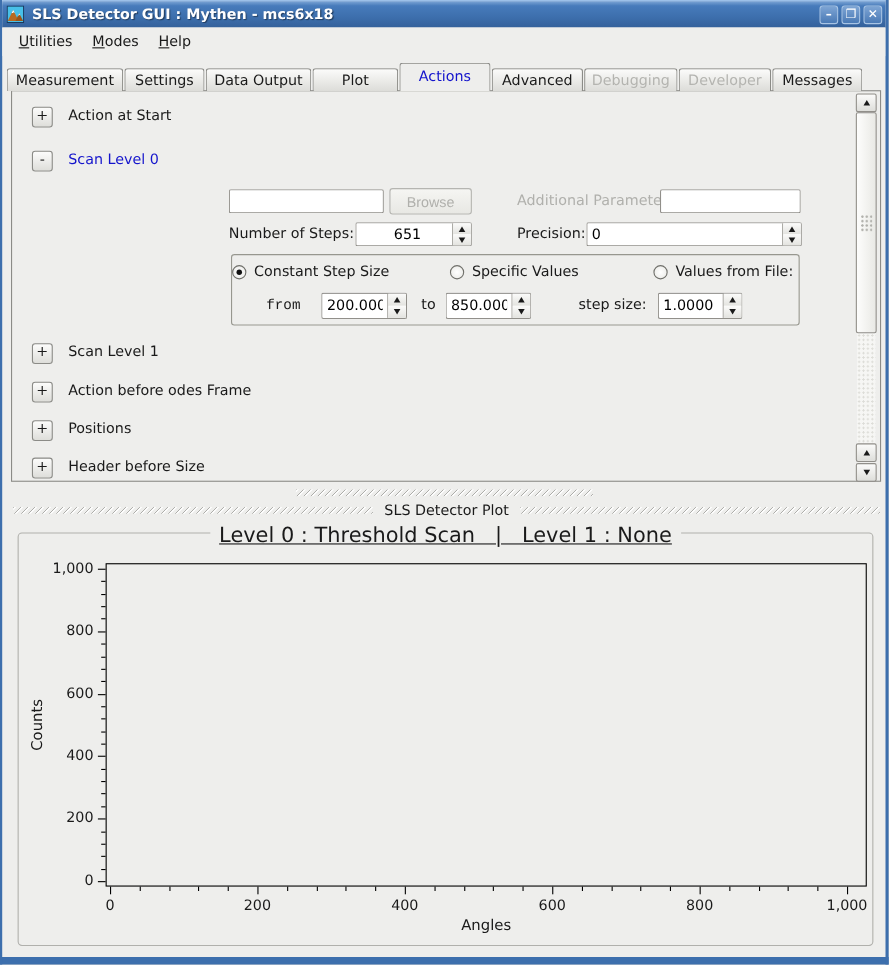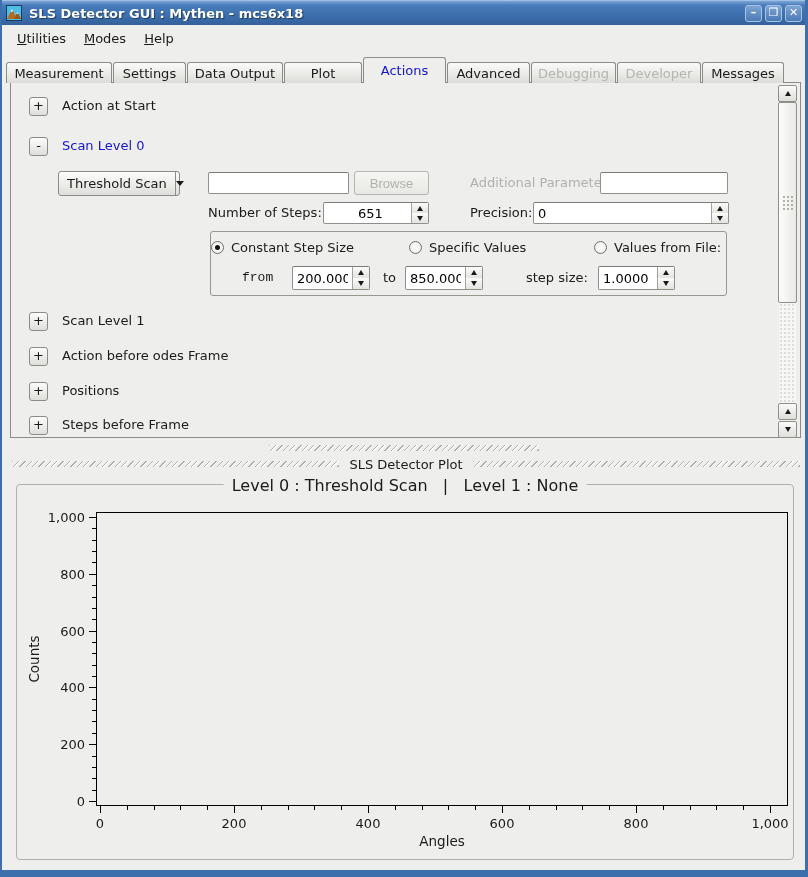--- a/index.html
+++ b/index.html
@@ -97,21 +97,21 @@
   .dock-titlebar { position:absolute; left:10px; top:456px; width:788px; height:16px;
     display:flex; align-items:center; }
   .dock-titlebar .side { flex:1; height:6px;
     background-image:repeating-linear-gradient(135deg, rgba(120,120,115,.55) 0 1px, rgba(255,255,255,.9) 1px 2px, transparent 2px 4.5px); }
   .dock-title-text { padding:0 10px; font-size:13px; white-space:nowrap; }
 
   
   .plot-groupbox { position:absolute; left:14px; top:484px; width:778px; height:376px;
     border:1px solid #b0b0ac; border-radius:4px; }
   .plot-legend { position:absolute; top:-9px; left:50%; transform:translateX(-50%);
-    background:#eeeeec; padding:0 8px; white-space:pre; font-size:16px; }
+    background:#eeeeec; padding:0 8px; white-space:pre; font-size:19px;text-decoration:underline; }
   .plot-area { position:absolute; left:79px; top:27px; width:692px; height:294px; }
   .plot-canvas { position:absolute; inset:0; border:1px solid #000; background:#eeeeec; }
   .xtick { position:absolute; top:100%; width:1px; background:#000; }
   .xtick.major { height:7px; } .xtick.minor { height:4px; }
   .xticklabel { position:absolute; top:calc(100% + 10px); transform:translateX(-50%); font-size:13px; white-space:nowrap; }
   .ytick { position:absolute; right:100%; height:1px; background:#000; }
   .ytick.major { width:7px; } .ytick.minor { width:4px; }
   .yticklabel { position:absolute; right:calc(100% + 11px); transform:translateY(-50%); font-size:13px; white-space:nowrap; }
   .axis-label-x { position:absolute; top:calc(100% + 27px); left:50%; transform:translateX(-50%); font-size:13.5px; }
   .axis-label-y { position:absolute; left:-62px; top:50%; transform:translate(-50%,-50%) rotate(-90deg); font-size:13.5px; white-space:nowrap; }
@@ -156,26 +156,20 @@
   </div>
 
   <div class="pane">
 
     <div class="toggle-btn" style="left:18px; top:14px;">+</div>
     <div class="section-label" style="left:51px; top:14px;">Action at Start</div>
 
     <div class="toggle-btn" style="left:18px; top:54px;">-</div>
     <div class="section-label blue" style="left:51px; top:54px;">Scan Level 0</div>
 
-    <div class="combo" style="left:47px; top:88px; width:122px;">
-      <div class="combo-text">Threshold Scan</div>
-      <div class="combo-arrow-box">
-          <div class="tri-down"></div>
-        </div>
-    </div>
 
     <input class="text-input" style="left: 197px; top: 89px; width: 141px;" value="">
 
     <button class="push-btn disabled" style="left:343px; top:88px; width:75px;">Browse</button>
 
     <div class="form-label disabled" style="left:459px; top:92px;">Additional Parameter:</div>
     <input class="text-input" style="left: 589px; top: 89px; width: 128px;" value="">
 
     <div class="form-label" style="left:197px; top:122px;">Number of Steps:</div>
     <div class="spinbox" style="left:312px; top:119px; width:106px;padding-left:30px;">
@@ -258,21 +252,21 @@
     <div class="toggle-btn" style="left:18px; top:229px;">+</div>
     <div class="section-label" style="left:51px; top:229px;">Scan Level 1</div>
 
     <div class="toggle-btn" style="left:18px; top:264px;">+</div>
     <div class="section-label" style="left:51px; top:264px;">Action before odes Frame</div>
 
     <div class="toggle-btn" style="left:18px; top:299px;">+</div>
     <div class="section-label" style="left:51px; top:299px;">Positions</div>
 
     <div class="toggle-btn" style="left:18px; top:333px;">+</div>
-    <div class="section-label" style="left:51px; top:333px;">Steps before Frame</div>
+    <div class="section-label" style="left:51px; top:333px;">Header before Size</div>
 
     <div class="vscroll">
       <div class="sb-btn" style="top:0;">
           <div class="tri-up-s"></div>
         </div>
       <div class="sb-trough"></div>
       <div class="sb-thumb">
           <div class="sb-grip"></div>
         </div>
       <div class="sb-btn" style="top:318px;">

